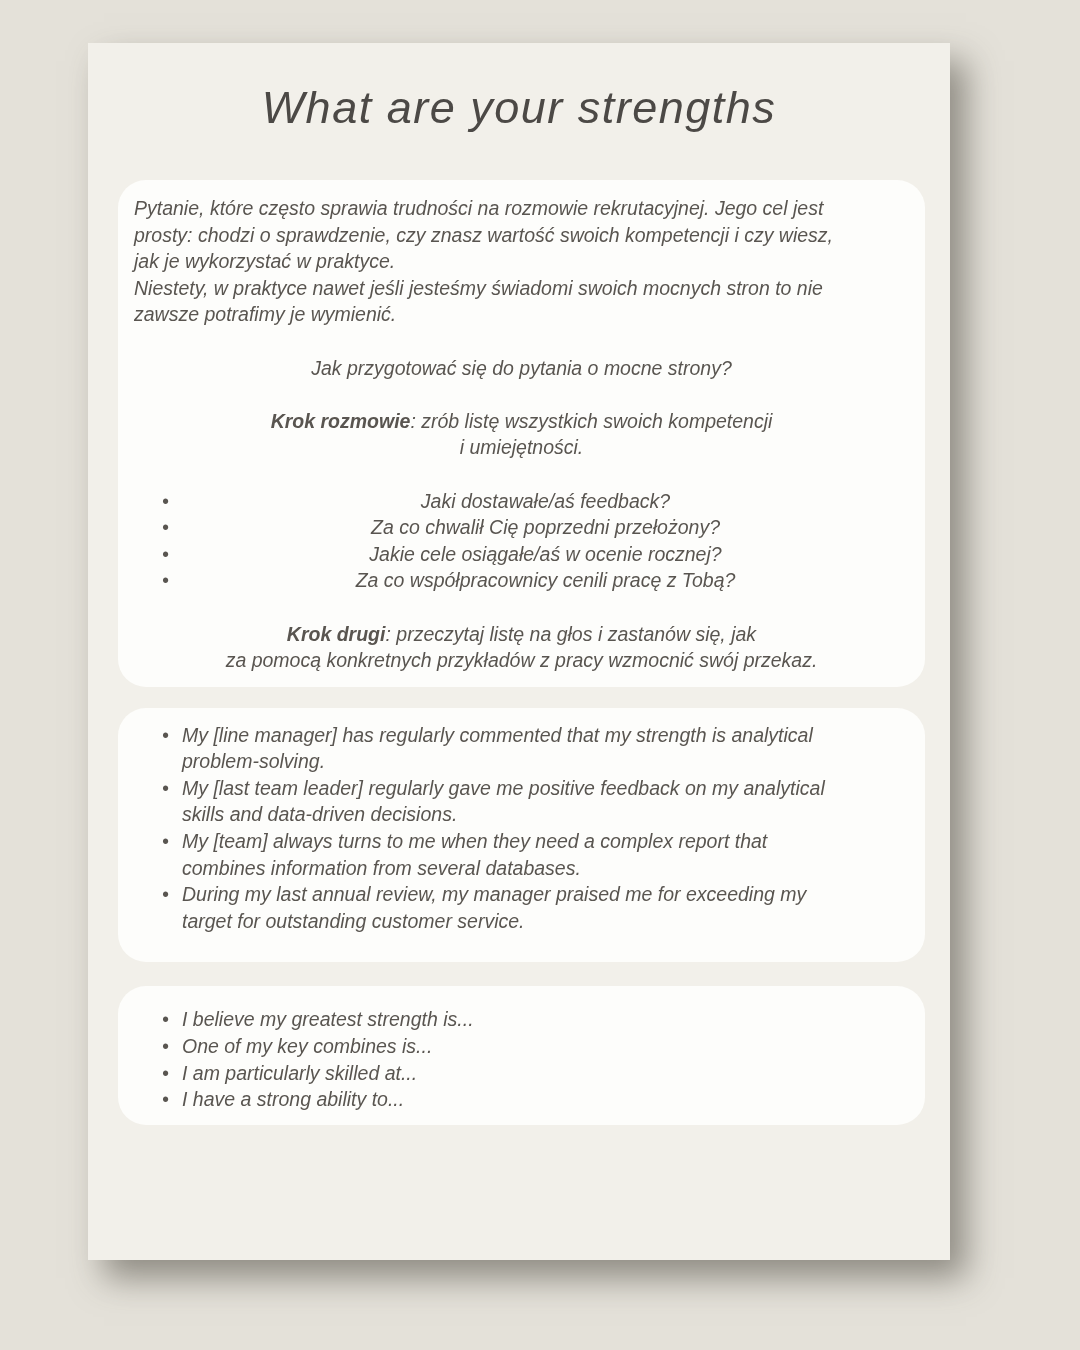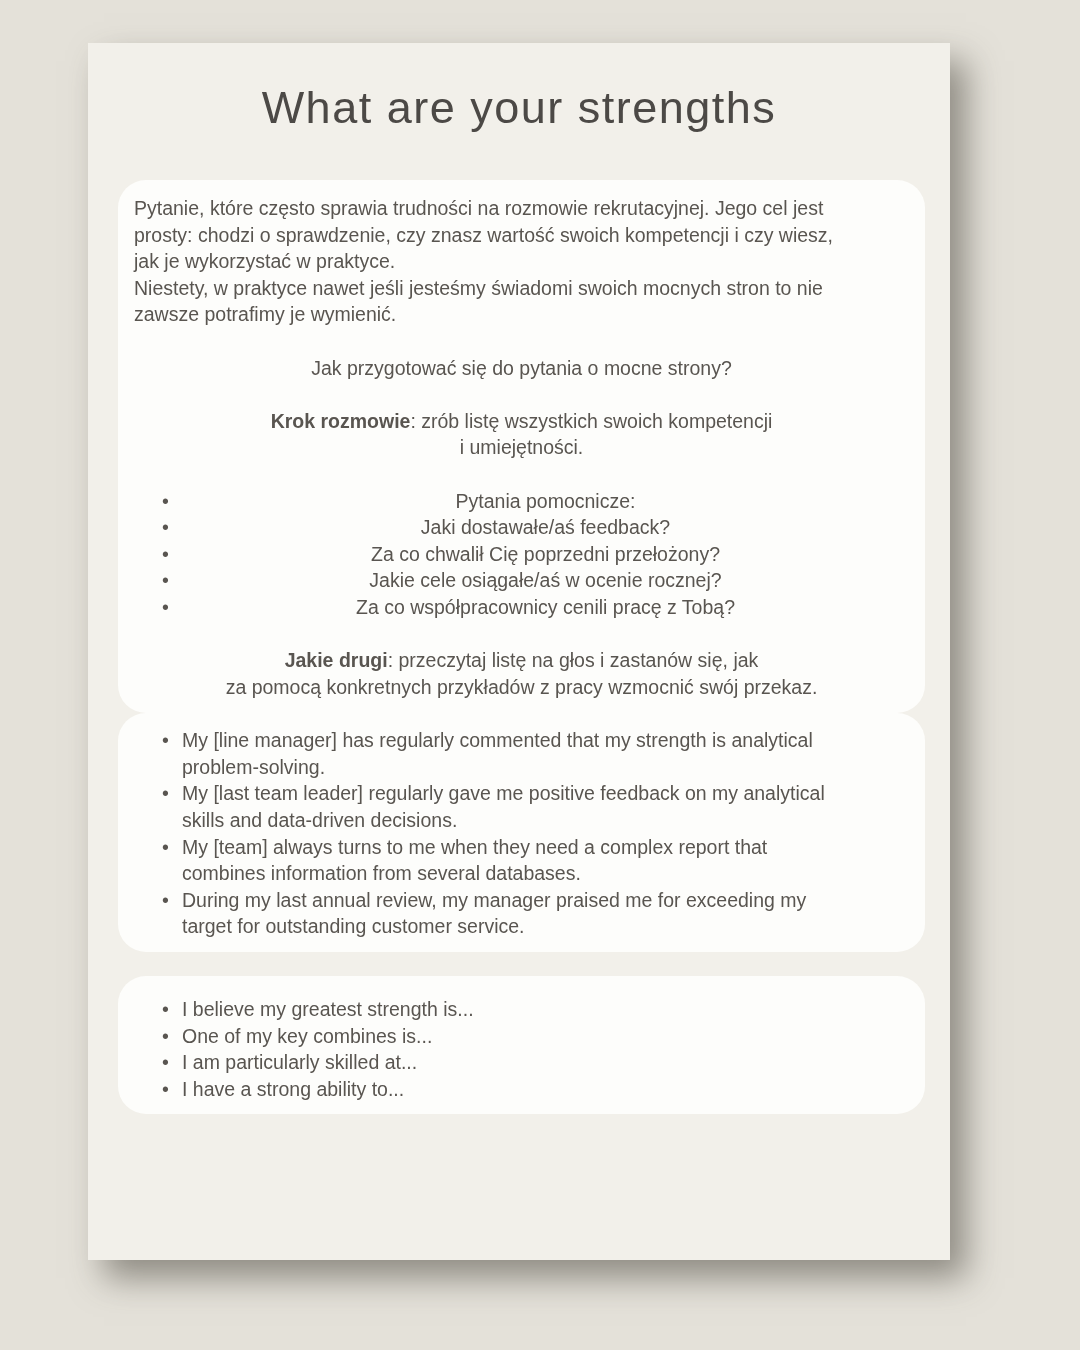--- a/index.html
+++ b/index.html
@@ -2,21 +2,21 @@
 <html style="--canvas-bg: #e4e1d9; --page-bg: #f2f0ea; --card-bg: #fdfdfb; --text: #595550; --title: #4c4946;"><head>
 <meta charset="utf-8">
 <style>
   :root{
     --canvas-bg:#e4e1d9;
     --page-bg:#f2f0ea;
     --card-bg:#fdfdfb;
     --text:#595550;
     --title:#4c4946;
   }
-  *{margin:0;padding:0;box-sizing:border-box;}
+  *{margin:0;padding:0;box-sizing:border-box;font-style:italic;}
   html,body{width:1080px;height:1350px;}
   body{
     background:var(--canvas-bg);
     font-family:"Liberation Sans","DejaVu Sans",sans-serif;
     position:relative;
     overflow:hidden;
   }
   .page{
     position:absolute;
     left:88px; top:43px;
@@ -37,21 +37,21 @@
     margin-left:30px;
     margin-right:25px;
     background:var(--card-bg);
     border-radius:28px;
     padding:15px 16px 13px 16px;
     color:var(--text);
     font-size:19.5px;
     line-height:26.6px;
   }
   .card-intro{margin-top:44px;}
-  .card-examples{padding-top:14px;padding-bottom:12px;}
+  .card-examples{margin-top:21px;padding-top:14px;padding-bottom:28px;}
   .card-starters{margin-top:24px;padding-top:20px;padding-bottom:12px;}
   .prl{white-space:pre-line;}
   .block + .block{margin-top:26.6px;text-align:center;}
   .bold{font-weight:700;}
   ul.bullets{
     list-style:none;
     margin-left:28px;
   }
   ul.bullets.block{margin-top:26.6px;}
   ul.bullets li{
@@ -75,27 +75,26 @@
   <div class="card card-intro">
     <p class="block prl">Pytanie, które często sprawia trudności na rozmowie rekrutacyjnej. Jego cel jest
 prosty: chodzi o sprawdzenie, czy znasz wartość swoich kompetencji i czy wiesz,
 jak je wykorzystać w praktyce.
 Niestety, w praktyce nawet jeśli jesteśmy świadomi swoich mocnych stron to nie
 zawsze potrafimy je wymienić.</p>
     <p class="block prl">Jak przygotować się do pytania o mocne strony?</p>
     <p class="block prl"><span class="bold">Krok rozmowie</span><span>: zrób listę wszystkich swoich kompetencji
 i umiejętności.</span></p>
     <ul class="bullets block">
-      <li class="prl">Pytania pomocnicze:</li>
       <li class="prl">Jaki dostawałe/aś feedback?</li>
       <li class="prl">Za co chwalił Cię poprzedni przełożony?</li>
       <li class="prl">Jakie cele osiągałe/aś w ocenie rocznej?</li>
       <li class="prl">Za co współpracownicy cenili pracę z Tobą?</li>
     </ul>
-    <p class="block prl"><span class="bold">Jakie drugi</span><span>: przeczytaj listę na głos i zastanów się, jak
+    <p class="block prl"><span class="bold">Krok drugi</span><span>: przeczytaj listę na głos i zastanów się, jak
 za pomocą konkretnych przykładów z pracy wzmocnić swój przekaz.</span></p>
   </div>
 
   <div class="card card-examples">
     <ul class="bullets">
       <li class="prl">My [line manager] has regularly commented that my strength is analytical
 problem-solving.</li>
       <li class="prl">My [last team leader] regularly gave me positive feedback on my analytical
 skills and data-driven decisions.</li>
       <li class="prl">My [team] always turns to me when they need a complex report that

